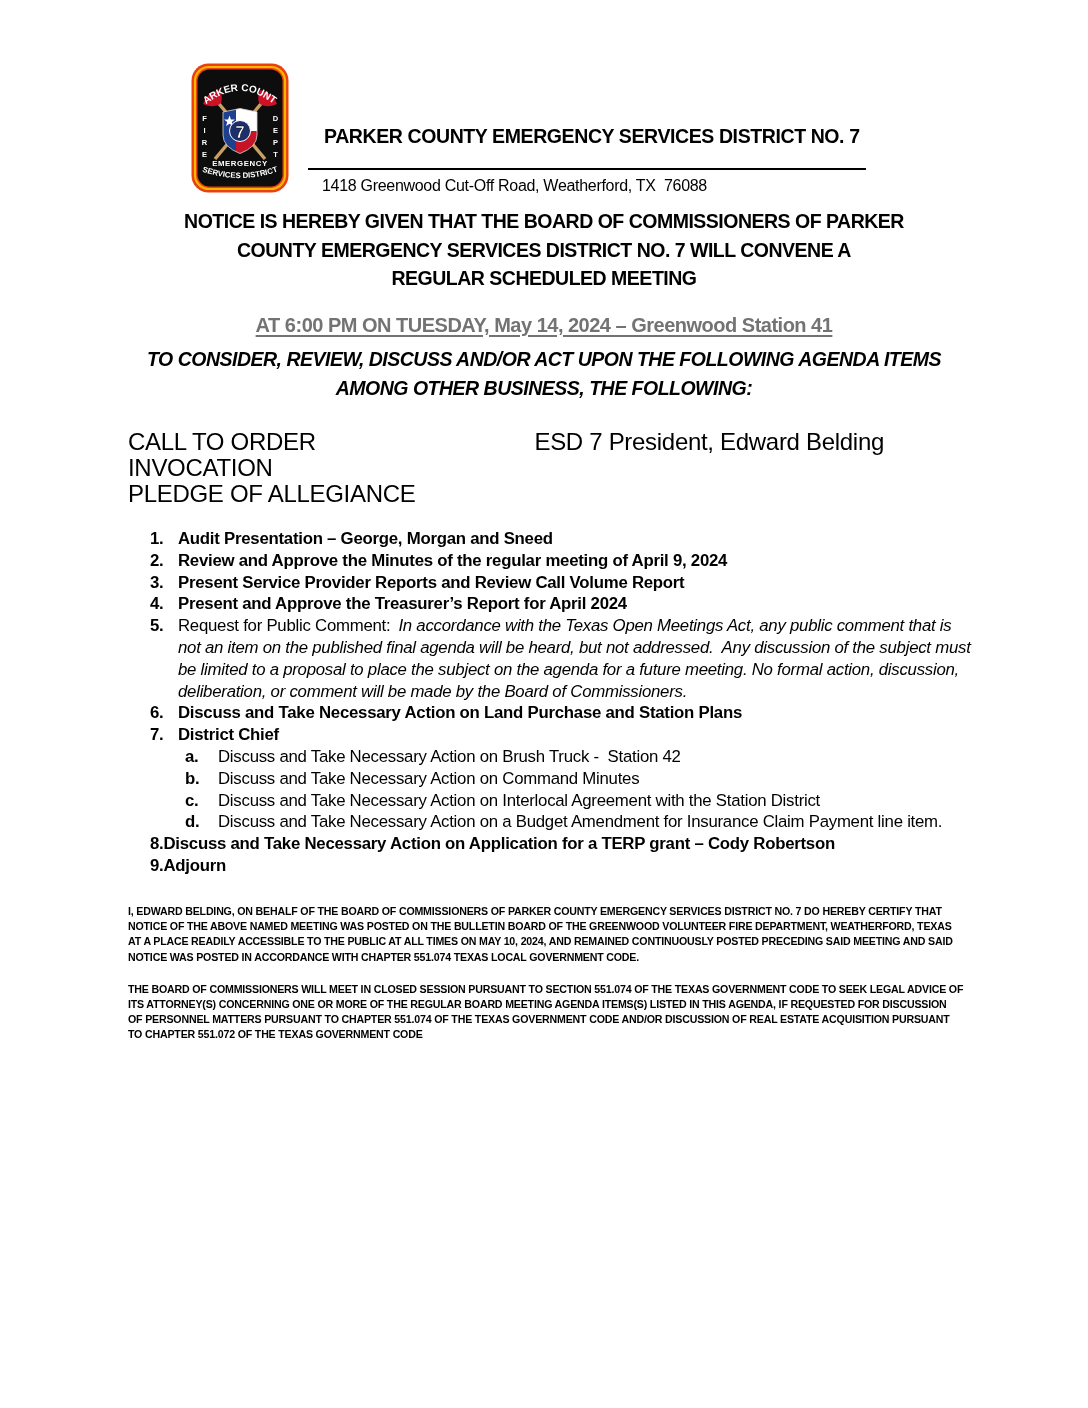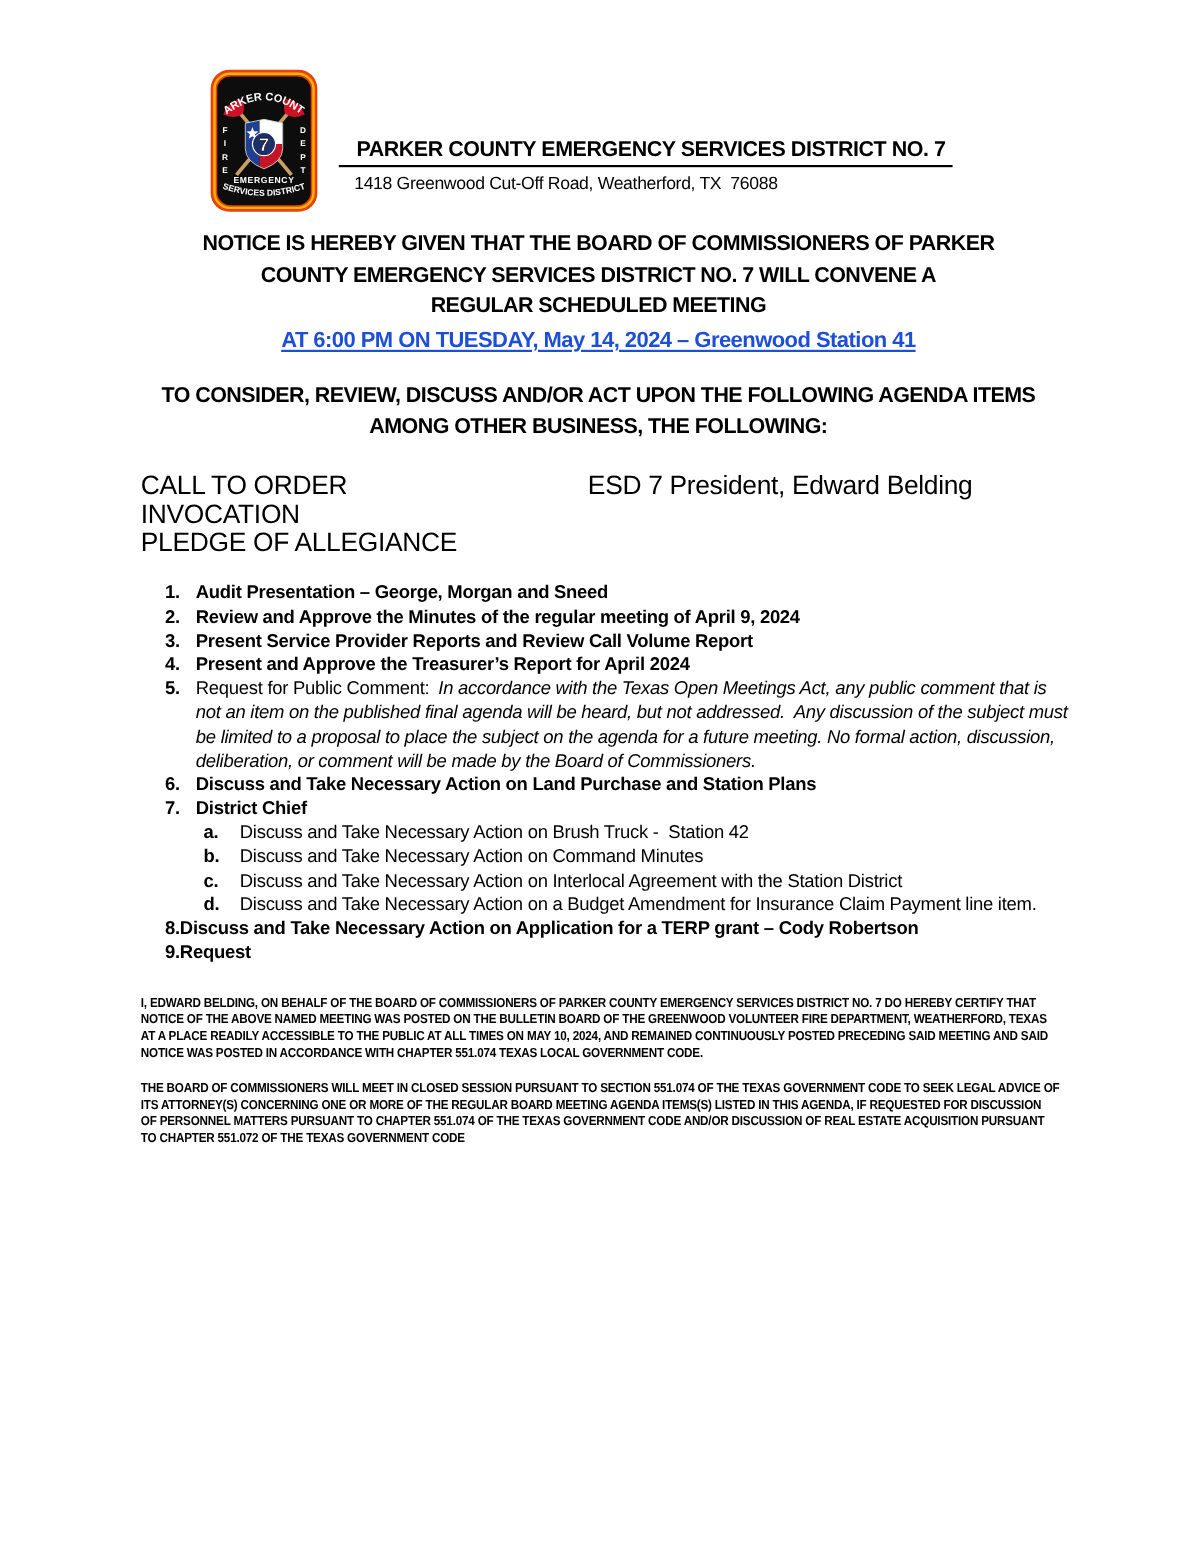--- a/index.html
+++ b/index.html
@@ -10,31 +10,31 @@
   .logo-wrap{position:absolute;left:190px;top:62px;width:100px;height:132px;}
   .logo-wrap svg{display:block;}
   .logo-vert{position:absolute;color:#fff;font-weight:bold;font-size:7.5px;
              letter-spacing:3px;writing-mode:vertical-rl;text-orientation:upright;}
   .logo-vert.fire{left:10px;top:52px;}
   .logo-vert.dept{right:10px;top:52px;}
 
   
   .org-head{position:absolute;left:308px;top:125px;}
   .org-title{display:inline-block;font-size:19.5px;font-weight:bold;letter-spacing:-0.4px;
-             border-bottom:2px solid #000;padding:0 6px 2px 16px;white-space:pre-wrap;}
+             border-bottom:2px solid #000;padding:0 6px 20px 16px;white-space:pre-wrap;}
   .org-address{font-size:16px;letter-spacing:-0.3px;margin-top:7px;padding-left:14px;white-space:pre-wrap;}
 
   
   .notice{position:absolute;left:128px;width:832px;top:207px;text-align:center;
           font-weight:bold;font-size:19.5px;letter-spacing:-0.5px;line-height:28.5px;}
-  .notice-date{color:#1d4ed8;text-decoration:underline;text-decoration-thickness:2px;
-               text-underline-offset:3px;margin-top:2px;font-size:20px;}
+  .notice-date{color:#737373;text-decoration:underline;text-decoration-thickness:2px;
+               text-underline-offset:3px;margin-top:18px;font-size:20px;}
 
   .consider{position:absolute;left:128px;width:832px;top:345px;text-align:center;
-            font-weight:bold;font-size:19.5px;letter-spacing:-0.5px;line-height:28.5px;}
+            font-weight:bold;font-size:19.5px;letter-spacing:-0.5px;line-height:28.5px;font-style:italic;}
 
   
   .roll{position:absolute;left:128px;top:429px;width:756px;font-weight:normal;
         font-size:24px;letter-spacing:-0.3px;line-height:26px;}
   .roll-row{display:flex;justify-content:space-between;}
 
   
   .agenda{position:absolute;left:150px;top:528px;width:824px;font-size:16.8px;
           font-weight:bold;letter-spacing:-0.25px;line-height:21.8px;}
   .a-item{display:flex;}
@@ -166,21 +166,21 @@
     <div class="sub">
       <span class="a-num">c.</span>
       <span class="a-txt">Discuss and Take Necessary Action on Interlocal Agreement with the Station District</span>
     </div>
     <div class="sub">
       <span class="a-num">d.</span>
       <span class="a-txt">Discuss and Take Necessary Action on a Budget Amendment for Insurance Claim Payment line item.</span>
     </div>
 
     <div class="tail"><span>8.</span><span>Discuss and Take Necessary Action on Application for a TERP grant – Cody Robertson</span></div>
-    <div class="tail"><span>9.</span><span>Request</span></div>
+    <div class="tail"><span>9.</span><span>Adjourn</span></div>
   </div>
 
   <div class="footer">
     <div class="f-line">I, EDWARD BELDING, ON BEHALF OF THE BOARD OF COMMISSIONERS OF PARKER COUNTY EMERGENCY SERVICES DISTRICT NO. 7 DO HEREBY CERTIFY THAT</div>
     <div class="f-line">NOTICE OF THE ABOVE NAMED MEETING WAS POSTED ON THE BULLETIN BOARD OF THE GREENWOOD VOLUNTEER FIRE DEPARTMENT, WEATHERFORD,  TEXAS</div>
     <div class="f-line">AT A PLACE READILY ACCESSIBLE TO THE PUBLIC AT ALL TIMES ON MAY 10, 2024, AND REMAINED CONTINUOUSLY POSTED PRECEDING SAID MEETING AND SAID</div>
     <div class="f-line">NOTICE WAS POSTED IN ACCORDANCE WITH CHAPTER 551.074 TEXAS LOCAL GOVERNMENT CODE.</div>
     <div class="f-gap"></div>
     <div class="f-line">THE BOARD OF COMMISSIONERS WILL MEET IN CLOSED SESSION PURSUANT TO SECTION 551.074 OF THE TEXAS GOVERNMENT CODE TO SEEK LEGAL ADVICE OF</div>
     <div class="f-line">ITS ATTORNEY(S) CONCERNING ONE OR MORE OF THE REGULAR BOARD MEETING AGENDA ITEMS(S) LISTED IN THIS AGENDA, IF REQUESTED FOR DISCUSSION</div>

